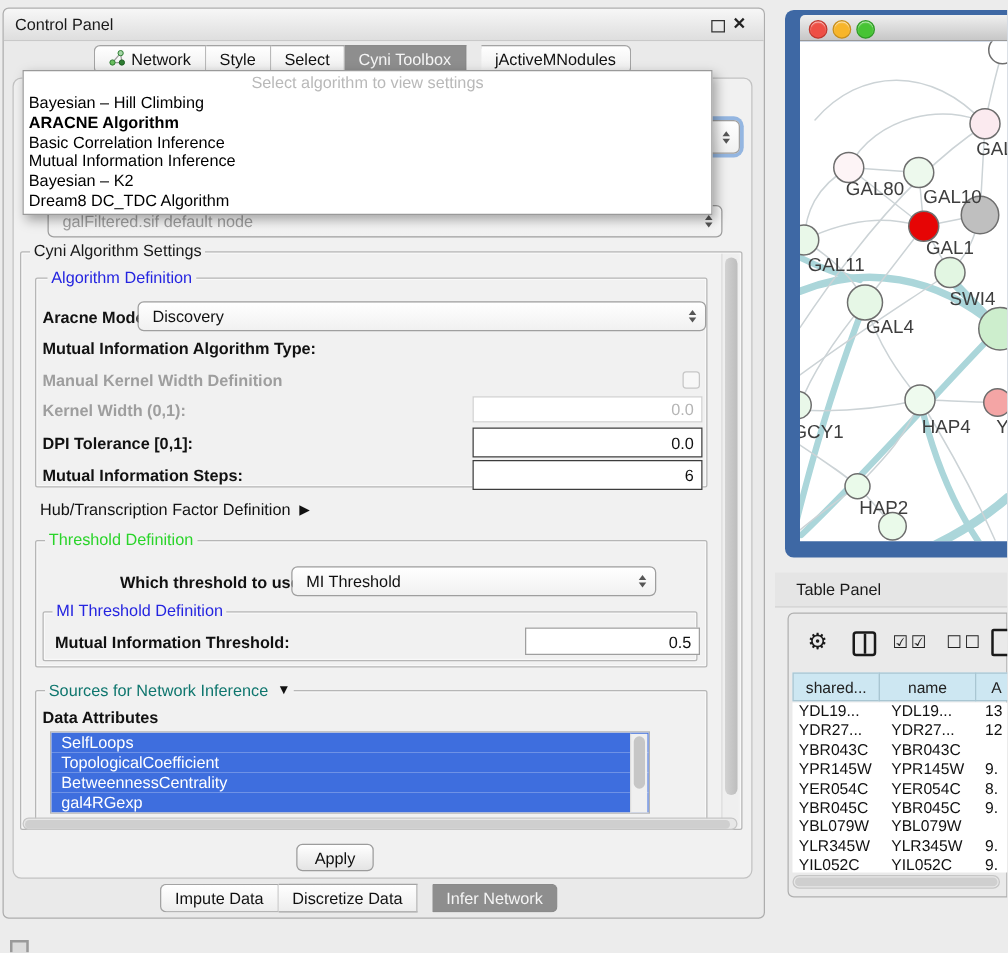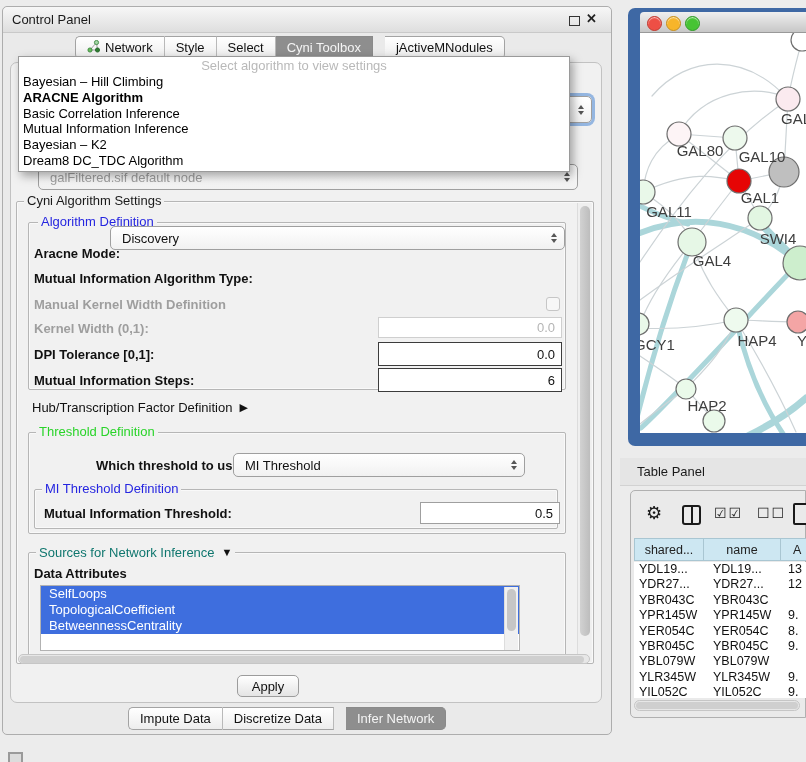--- a/index.html
+++ b/index.html
@@ -166,21 +166,21 @@
       </span>
   </div>
 
   <div class="abs tbox" style="left:16px;top:201px;width:578px;height:463px;"></div>
   <span class="abs tbox-title t-black" style="left:24px;top:194px;">Cyni Algorithm Settings</span>
 
   <div class="abs tbox" style="left:28px;top:222px;width:538px;height:168px;"></div>
   <span class="abs tbox-title t-blue" style="left:38px;top:215px;">Algorithm Definition</span>
 
   <span class="abs blbl" style="left:34px;top:246px;">Aracne Mode:</span>
-  <div class="abs combo" style="left:110px;top:226px;width:455px;height:24px;">
+  <div class="abs combo" style="left:110px;top:241px;width:455px;height:24px;">
     <span class="ctext">Discovery</span>
     <span class="arrows">
         <i class="up"></i>
         <i class="dn"></i>
       </span>
   </div>
 
   <span class="abs blbl" style="left:34px;top:271px;">Mutual Information Algorithm Type:</span>
 
   <span class="abs glbl" style="left:34px;top:297px;">Manual Kernel Width Definition</span>
@@ -230,20 +230,21 @@
   <div class="abs" style="left:36px;top:545px;height:14px;display:flex;align-items:center;background:#f1f1f1;padding:0 3px;">
     <span style="font-size:13px;color:#0f766e;white-space:nowrap;">Sources for Network Inference</span>
     <span class="expander-arrow">▼</span>
   </div>
   <span class="abs blbl" style="left:34px;top:566px;">Data Attributes</span>
 
   <div class="abs attr-list" style="left:40px;top:585px;width:480px;height:66px;">
     <div class="attr-item" style="background: rgb(62, 110, 222);">SelfLoops</div>
       <div class="attr-item" style="background: rgb(62, 110, 222);">TopologicalCoefficient</div>
       <div class="attr-item" style="background: rgb(62, 110, 222);">BetweennessCentrality</div>
+      <div class="attr-item" style="background: rgb(62, 110, 222);">gal4RGexp</div>
       <div class="list-vscroll">
         <div class="thumb"></div>
       </div>
   </div>
 
   <div class="abs vscroll" style="left:577px;top:203px;width:14px;height:459px;">
     <div class="thumb"></div>
   </div>
   <div class="abs hscroll" style="left:18px;top:654px;width:572px;height:10px;">
     <div class="thumb"></div>

